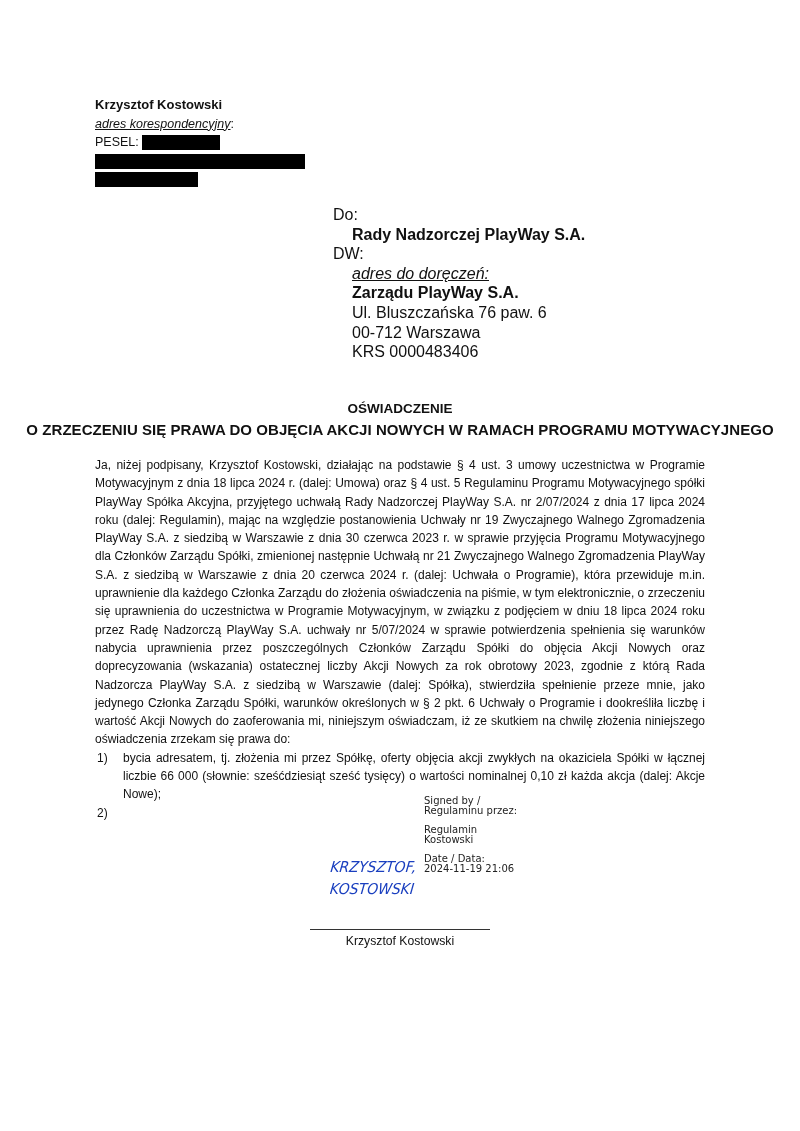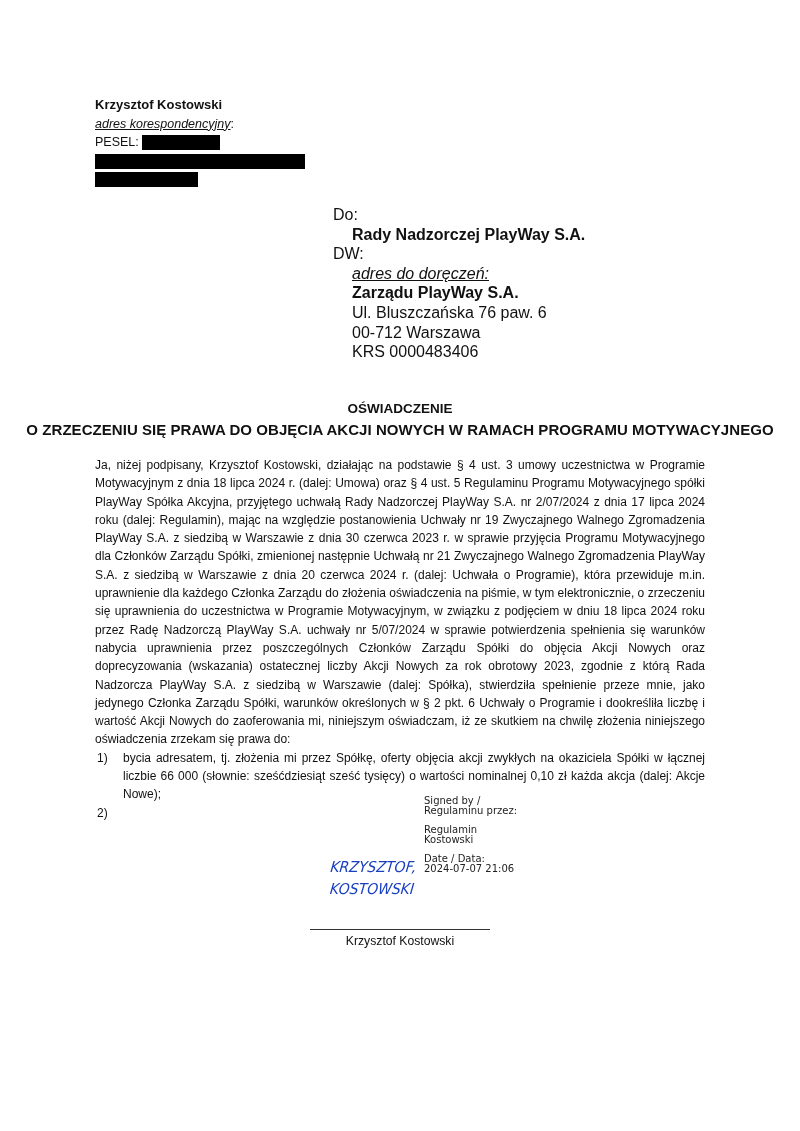--- a/index.html
+++ b/index.html
@@ -79,17 +79,17 @@
 </svg>
 
 <div class="abs sigblock">
   <div>Signed by /</div>
   <div>Regulaminu przez:</div>
   <div class="gap"></div>
   <div>Regulamin</div>
   <div>Kostowski</div>
   <div class="gap"></div>
   <div>Date / Data:</div>
-  <div>2024-07-07 21:06</div>
+  <div>2024-11-19 21:06</div>
 </div>
 
 <div class="abs sigline"></div>
 <div class="abs signame">Krzysztof Kostowski</div>
 
 </body></html>

